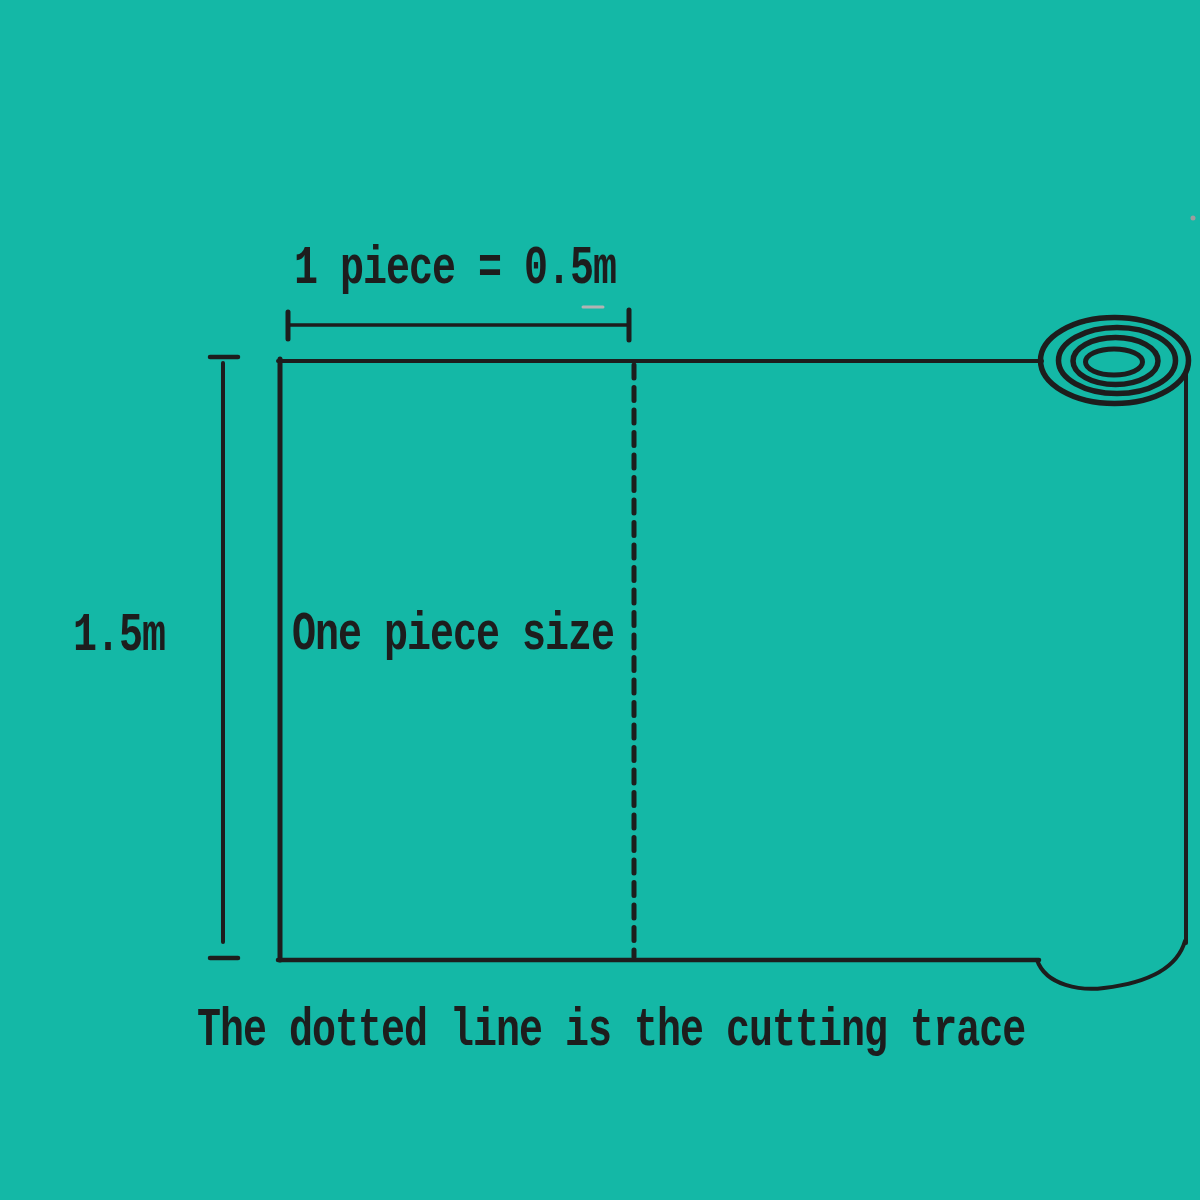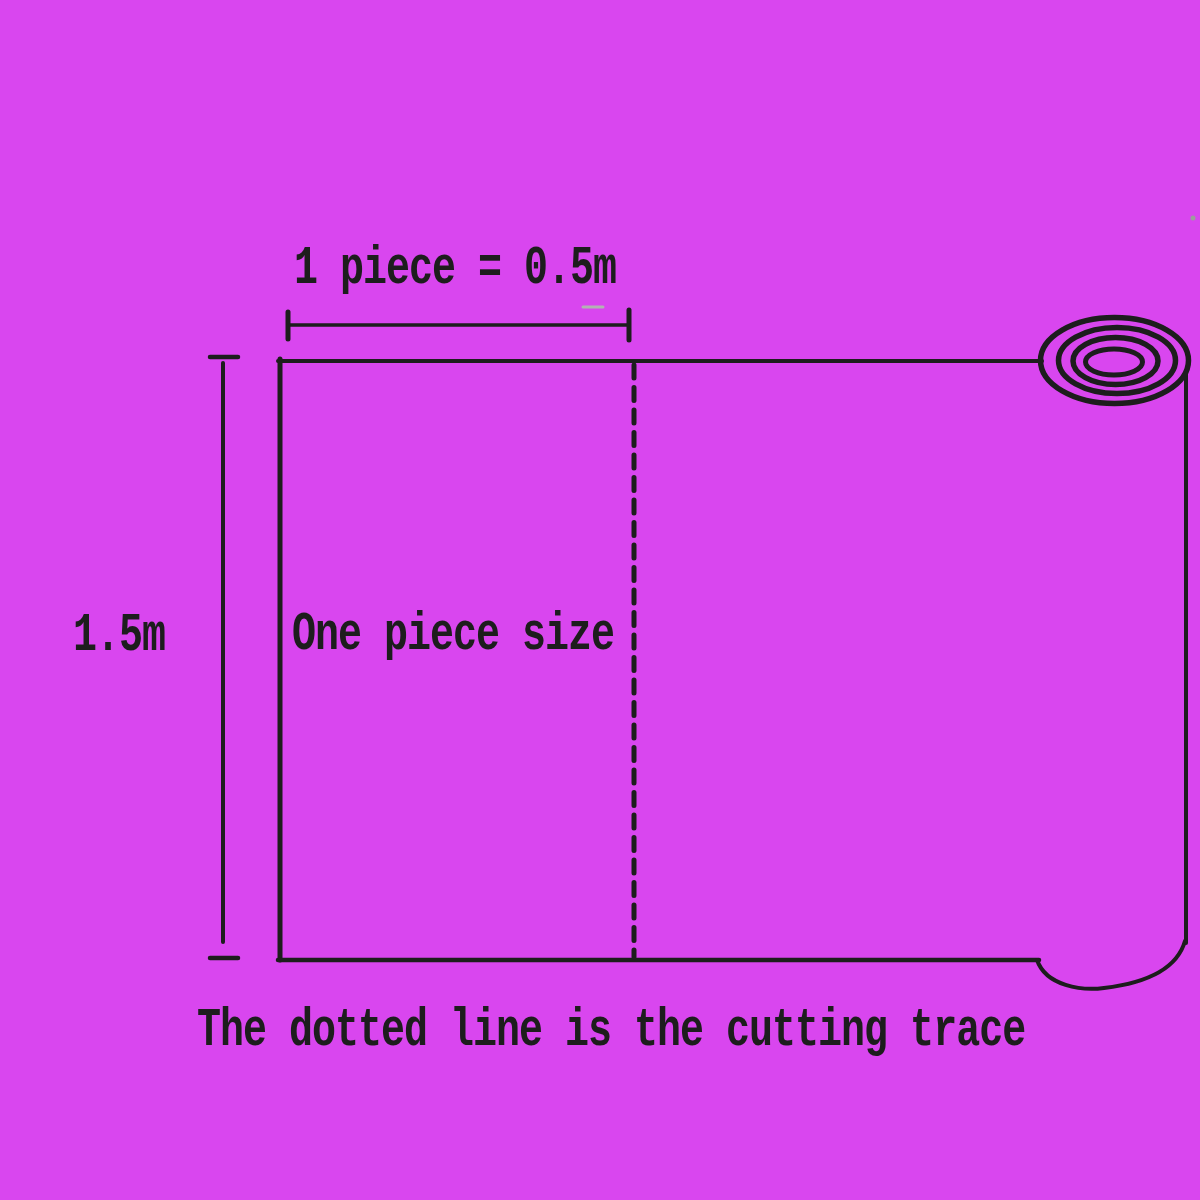--- a/index.html
+++ b/index.html
@@ -7,21 +7,21 @@
     padding: 0;
     width: 1200px;
     height: 1200px;
     background: #ffffff;
     overflow: hidden;
   }
   .canvas {
     position: relative;
     width: 1200px;
     height: 1200px;
-    background: #d946ef;
+    background: #14b8a6;
     font-family: "Liberation Mono", "DejaVu Sans Mono", monospace;
   }
   svg.artwork {
     position: absolute;
     left: 0;
     top: 0;
     width: 1200px;
     height: 1200px;
   }
   .mono-label {

